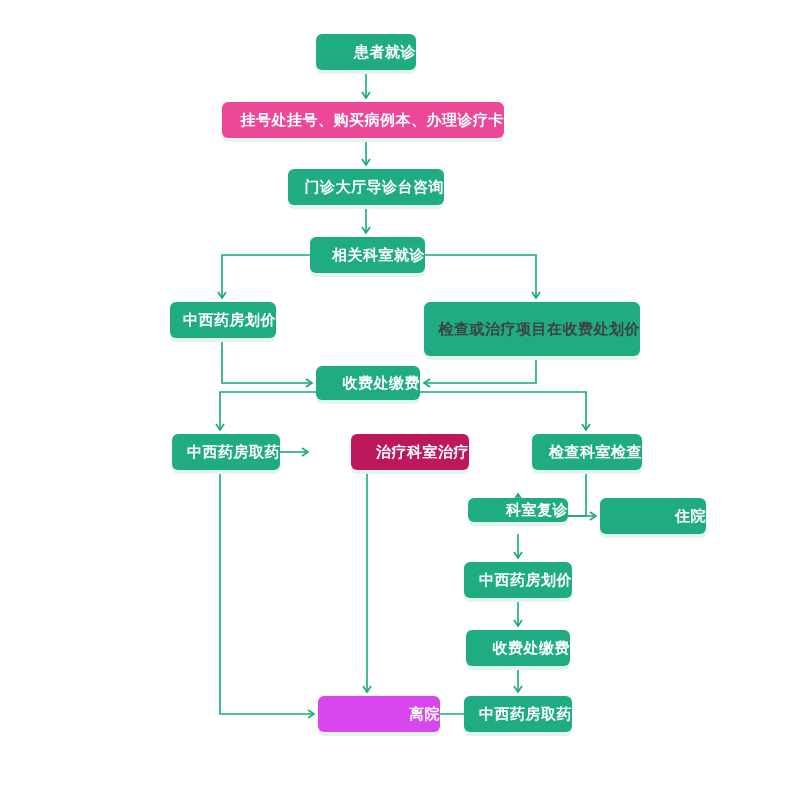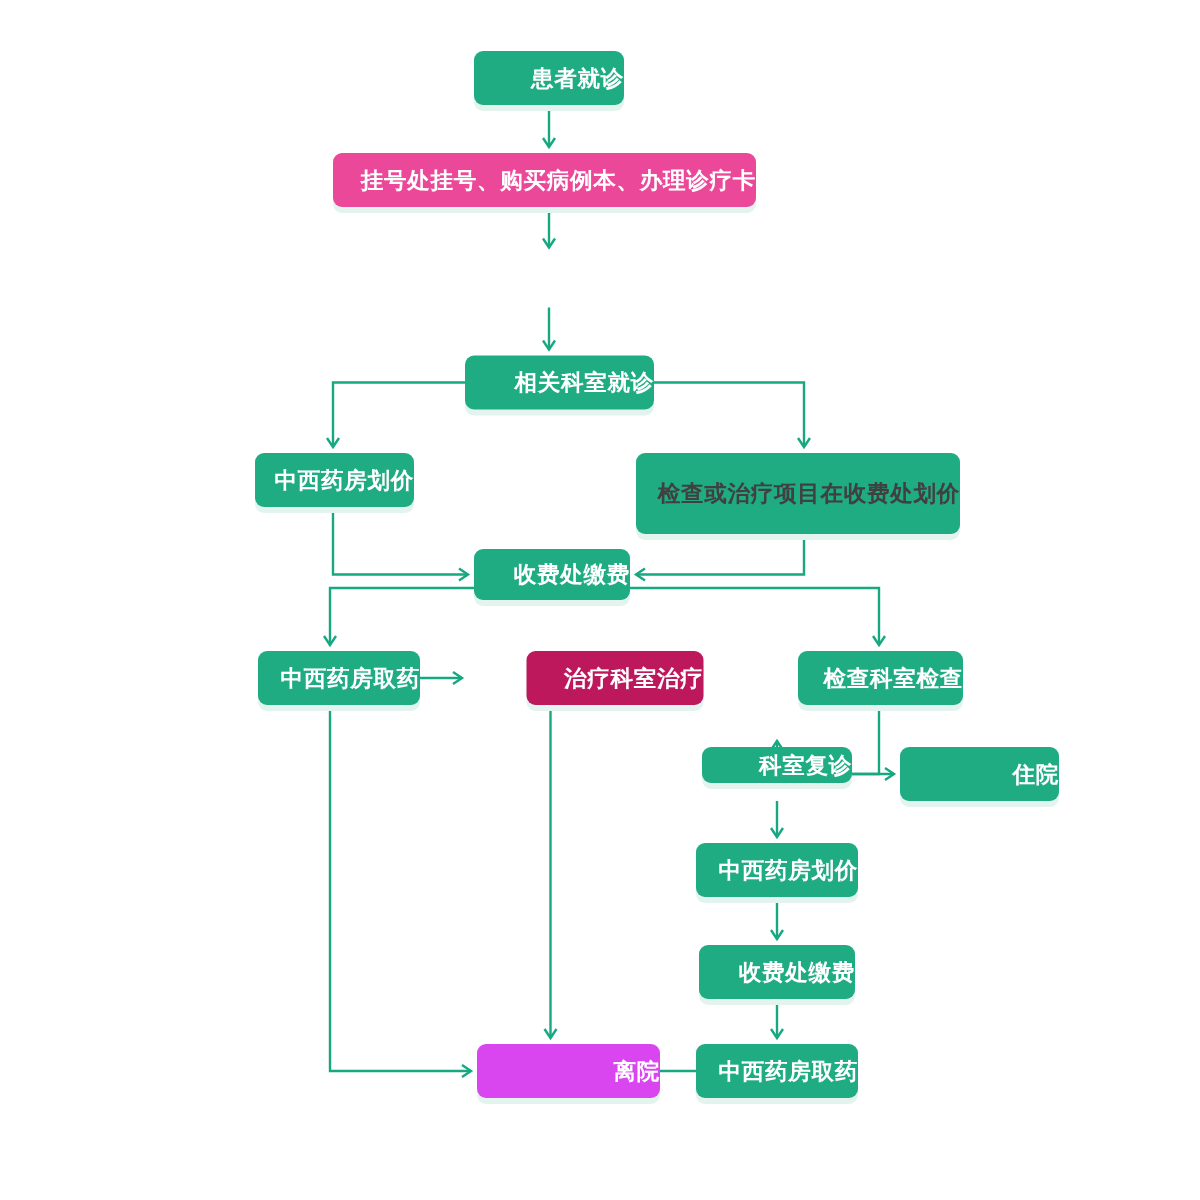--- a/index.html
+++ b/index.html
@@ -88,21 +88,24 @@
       <polyline points="514,686 518,692 522,686" fill="none" stroke="#17a882" stroke-width="1.6"></polyline>
       <path d="M464,714 L422,714" fill="none" stroke="#17a882" stroke-width="1.6" stroke-linecap="butt" stroke-linejoin="miter"></path>
       <polyline points="428,710 422,714 428,718" fill="none" stroke="#17a882" stroke-width="1.6"></polyline>
     </svg>
 <div class="node" style="left: 316px; top: 34px; width: 100px; height: 36px; background: rgb(31, 172, 131); color: rgb(255, 255, 255); box-shadow: rgb(227, 244, 238) 0px 4px 0px 0px;">
       <span class="node-label">患者就诊</span>
     </div>
     <div class="node" style="left: 222px; top: 102px; width: 282px; height: 36px; background: #ec4899; color: rgb(255, 255, 255); box-shadow: rgb(227, 244, 238) 0px 4px 0px 0px;">
       <span class="node-label">挂号处挂号、购买病例本、办理诊疗卡</span>
     </div>
-    <div class="node" style="left: 310px; top: 237px; width: 126px; height: 36px; background: rgb(31, 172, 131); color: rgb(255, 255, 255); box-shadow: rgb(227, 244, 238) 0px 4px 0px 0px;">
+    <div class="node" style="left: 288px; top: 169px; width: 156px; height: 36px; background: rgb(31, 172, 131); color: rgb(255, 255, 255); box-shadow: rgb(227, 244, 238) 0px 4px 0px 0px;">
+      <span class="node-label">门诊大厅导诊台咨询</span>
+    </div>
+    <div class="node" style="left: 310px; top: 237px; width: 115px; height: 36px; background: rgb(31, 172, 131); color: rgb(255, 255, 255); box-shadow: rgb(227, 244, 238) 0px 4px 0px 0px;">
       <span class="node-label">相关科室就诊</span>
     </div>
     <div class="node" style="left: 170px; top: 302px; width: 106px; height: 36px; background: rgb(31, 172, 131); color: rgb(255, 255, 255); box-shadow: rgb(227, 244, 238) 0px 4px 0px 0px;">
       <span class="node-label">中西药房划价</span>
     </div>
     <div class="node" style="left: 424px; top: 302px; width: 216px; height: 54px; background: rgb(31, 172, 131); color: #404040; box-shadow: rgb(227, 244, 238) 0px 4px 0px 0px;">
       <span class="node-label">检查或治疗项目在收费处划价</span>
     </div>
     <div class="node" style="left: 316px; top: 366px; width: 104px; height: 34px; background: rgb(31, 172, 131); color: rgb(255, 255, 255); box-shadow: rgb(227, 244, 238) 0px 4px 0px 0px;">
       <span class="node-label">收费处缴费</span>

